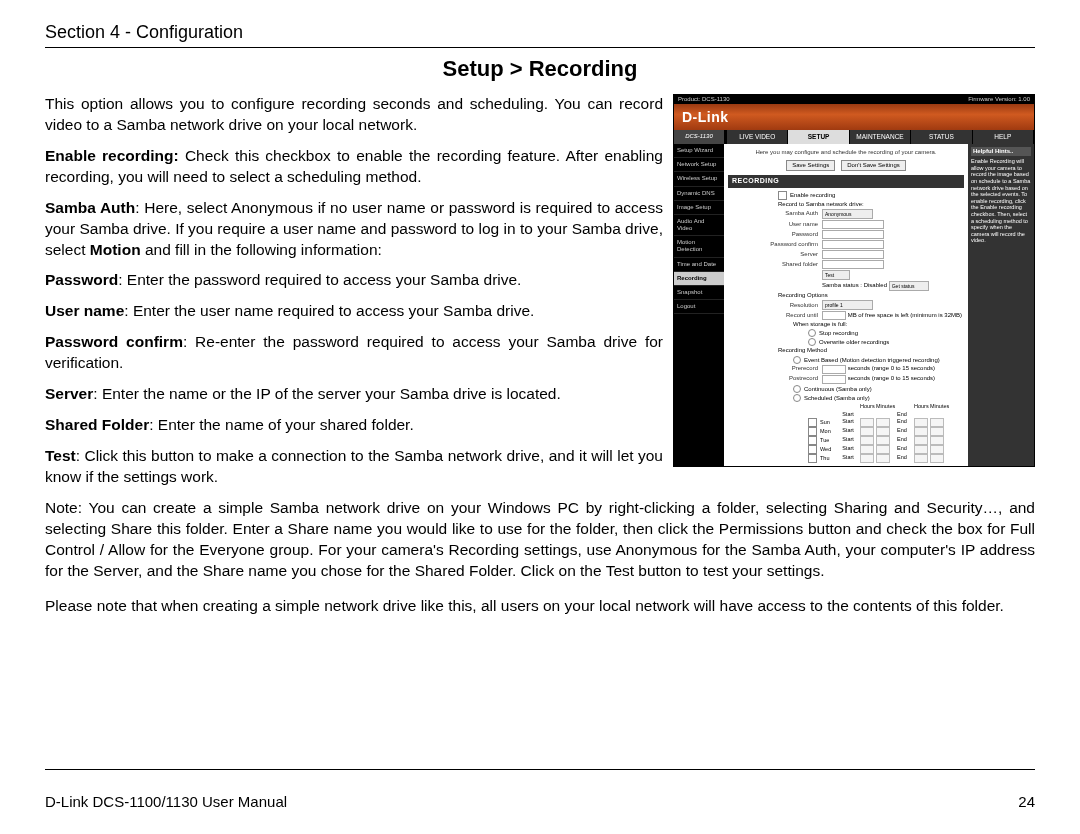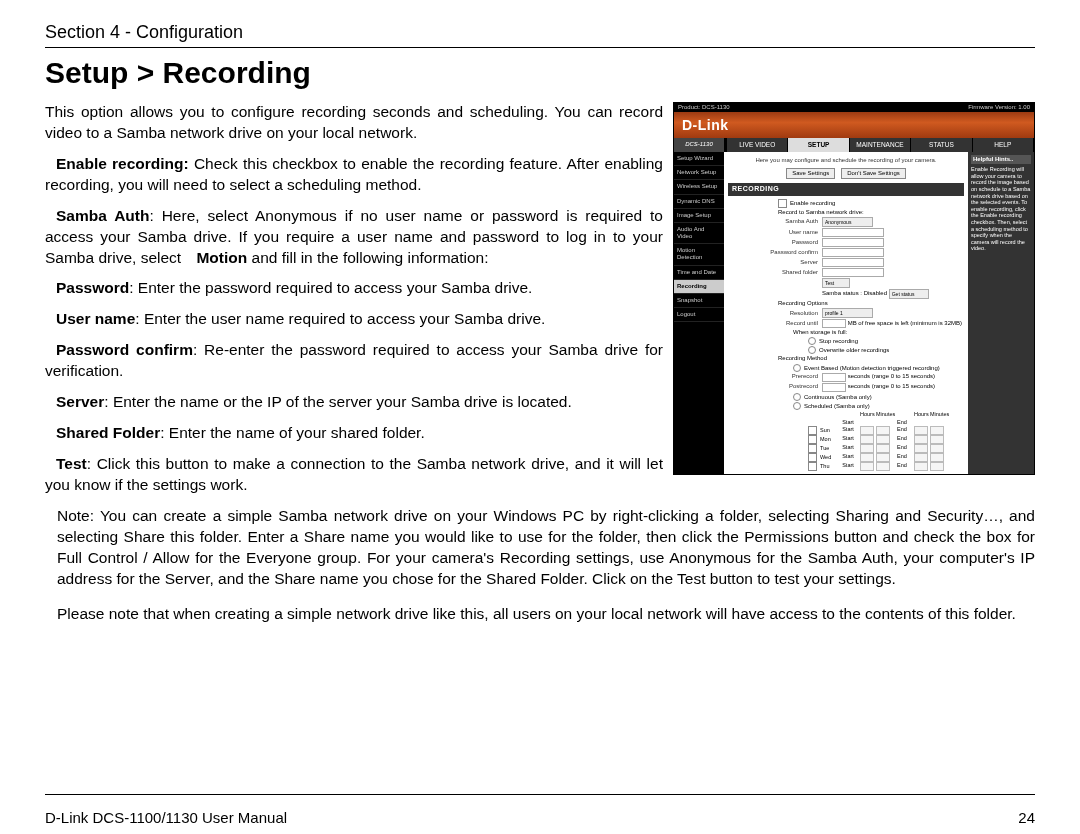--- a/index.html
+++ b/index.html
@@ -14,48 +14,49 @@
     padding: 22px 45px 0 45px;
     position: relative;
   }
   .header-line {
     font-size: 18px;
     padding-bottom: 4px;
     border-bottom: 1.5px solid #000;
     margin-bottom: 8px;
   }
   h1.page-title {
-    font-size: 30px;
+    text-align: center;
+    font-size: 22px;
     font-weight: 700;
     margin: 0 0 12px 0;
   }
   .content-row {
     display: flex;
     gap: 10px;
     align-items: flex-start;
   }
   .text-col {
     flex: 1;
     font-size: 15.5px;
     line-height: 1.35;
     text-align: justify;
   }
   .text-col p { margin: 0 0 10px 0; }
-  .text-col .b { font-weight: 700; margin-left: 11px; }
+  .text-col .b { font-weight: 700; }
   .full-width {
     font-size: 15.5px;
     line-height: 1.35;
     text-align: justify;
   }
-  .full-width p { margin: 0 0 14px 12px; }
+  .full-width p { margin: 0 0 14px 0; }
   .footer {
     position: absolute;
-    left: 45px; right: 45px; bottom: 8px;
+    left: 45px; right: 45px; bottom: 24px;
     border-top: 1.5px solid #000;
-    padding-top: 14px;
+    padding-top: 23px;
     font-size: 15px;
     display: flex;
     justify-content: space-between;
   }
   
   .shot {
     width: 360px;
     background: #a3a3a3;
     color: #fff;
     font-family: Arial, sans-serif;

